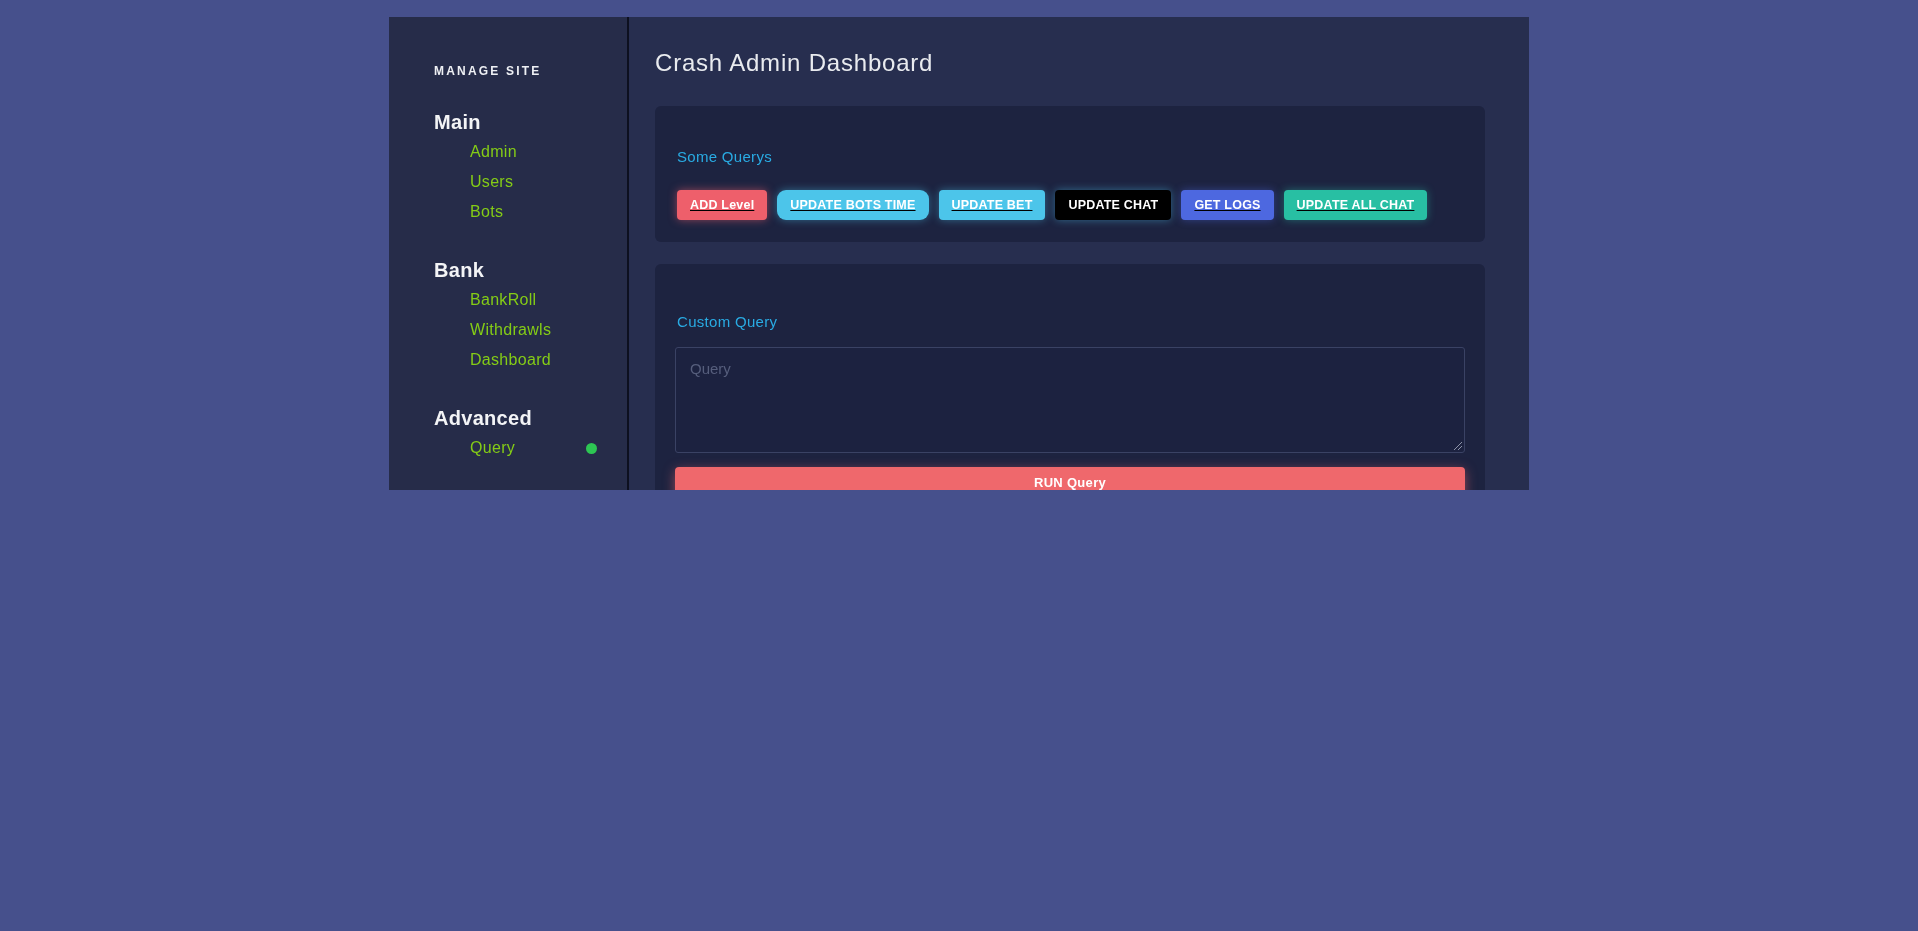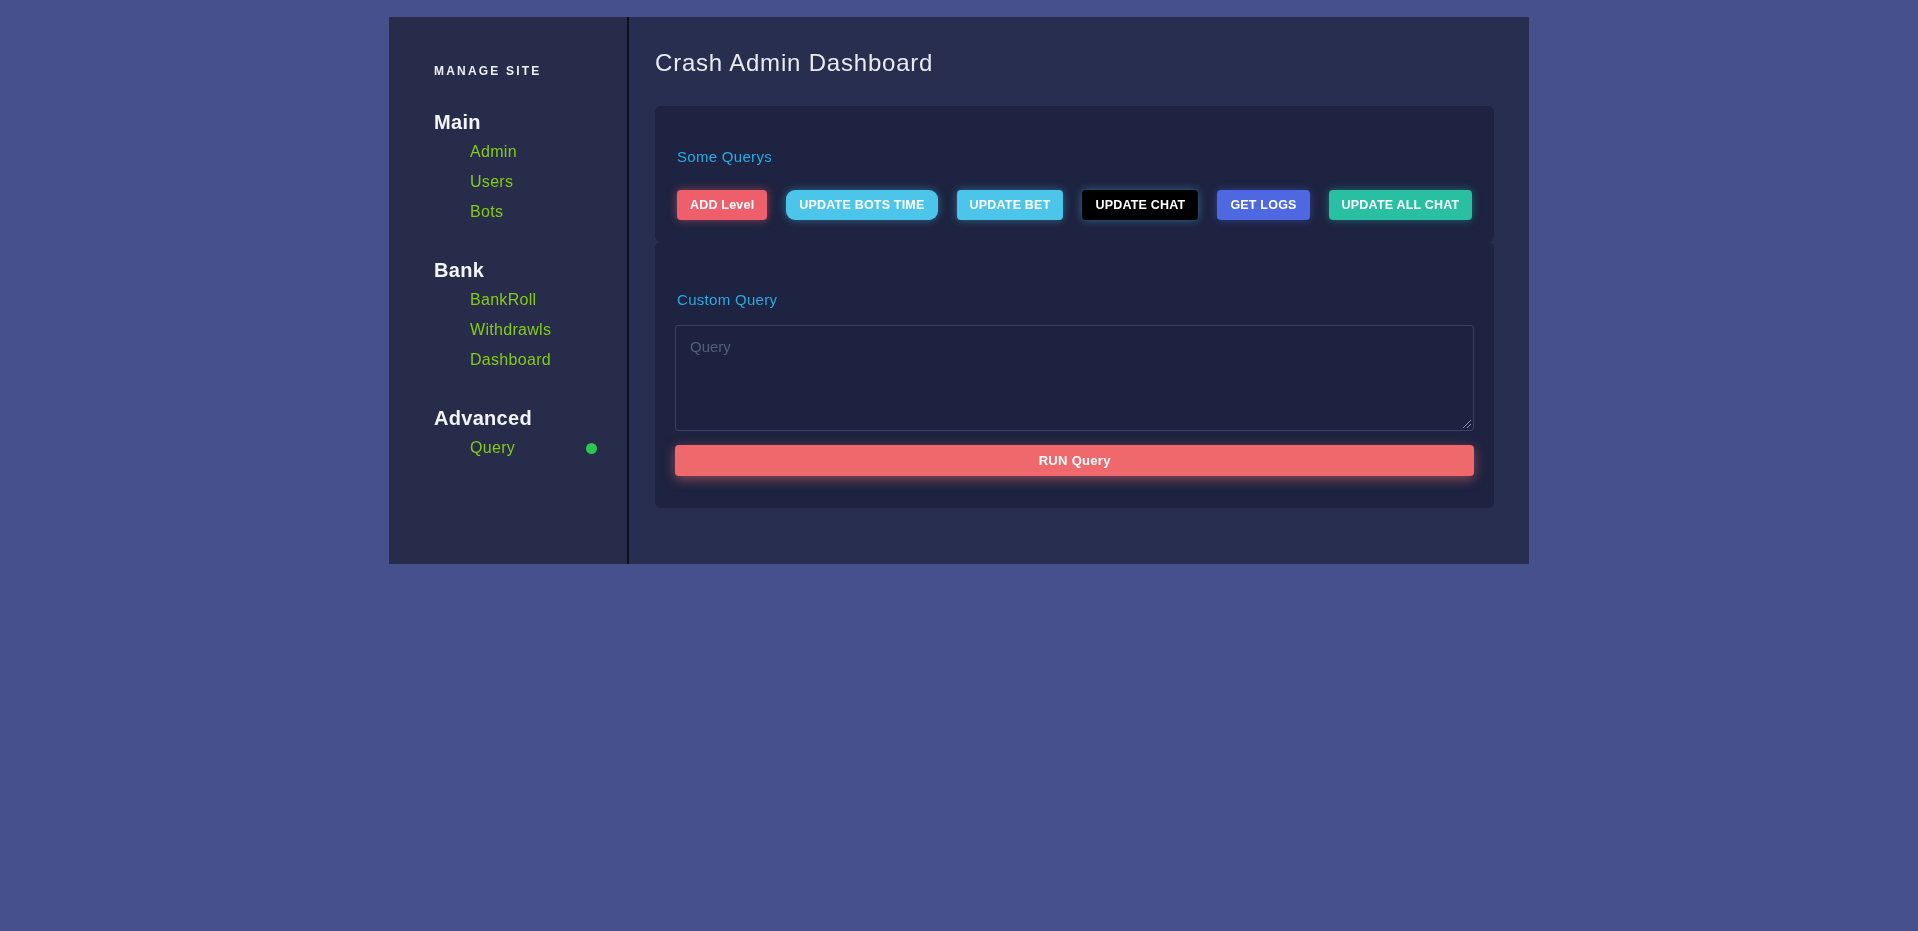--- a/index.html
+++ b/index.html
@@ -5,21 +5,21 @@
   * { margin: 0; padding: 0; box-sizing: border-box; }
   html, body { width: 1918px; height: 931px; overflow: hidden; }
   body {
     background: var(--page_bg, #46508c);
     font-family: "Liberation Sans", "DejaVu Sans", sans-serif;
     -webkit-font-smoothing: antialiased;
   }
 
   .app-shell {
     width: 1140px;
-    height: 547px;
+    height: 473px;
     margin: 17px auto 0;
     display: flex;
     overflow: hidden;
   }
 
   
   .sidebar {
     width: 240px;
     flex: 0 0 240px;
     background: var(--sidebar_bg, #262c49);
@@ -85,40 +85,40 @@
   .card-label {
     font-size: 15px;
     line-height: 22px;
     font-weight: 500;
     color: var(--accent_cyan, #29abe3);
     letter-spacing: 0.3px;
   }
 
   .card-queries { padding: 40px 22px 22px; }
   .card-queries .card-label { margin-bottom: 22px; }
-  .btn-row { display: flex; gap: 19px; }
+  .btn-row { display: flex; gap: 10px; text-decoration: underline; }
   .q-btn {
     height: 30px;
     padding: 0 13px;
     border: none;
     border-radius: 4px;
     color: #ffffff;
     font-family: inherit;
     font-size: 12.5px;
     font-weight: 600;
     letter-spacing: 0.2px;
     cursor: pointer;
     white-space: nowrap;
   }
   .glow-red    { box-shadow: 0 0 9px rgba(238, 95, 107, 0.55); }
   .glow-cyan   { box-shadow: 0 0 9px rgba(76, 197, 234, 0.45); }
   .glow-indigo { box-shadow: 0 0 9px rgba(77, 104, 224, 0.45); }
   .glow-teal   { box-shadow: 0 0 9px rgba(40, 191, 163, 0.45); }
 
-  .card-custom { padding: 25px 20px 32px; }
+  .card-custom { margin-top: 22px; padding: 25px 20px 32px; }
   .card-custom .card-label { margin: 22px 0 14px 2px; }
   .textarea-wrap { position: relative; }
   .query-textarea {
     display: block;
     width: 100%;
     height: 106px;
     resize: none;
     background: var(--textarea_bg, #1c2240);
     border: 1px solid var(--textarea_border, #3a4264);
     border-radius: 3px;

